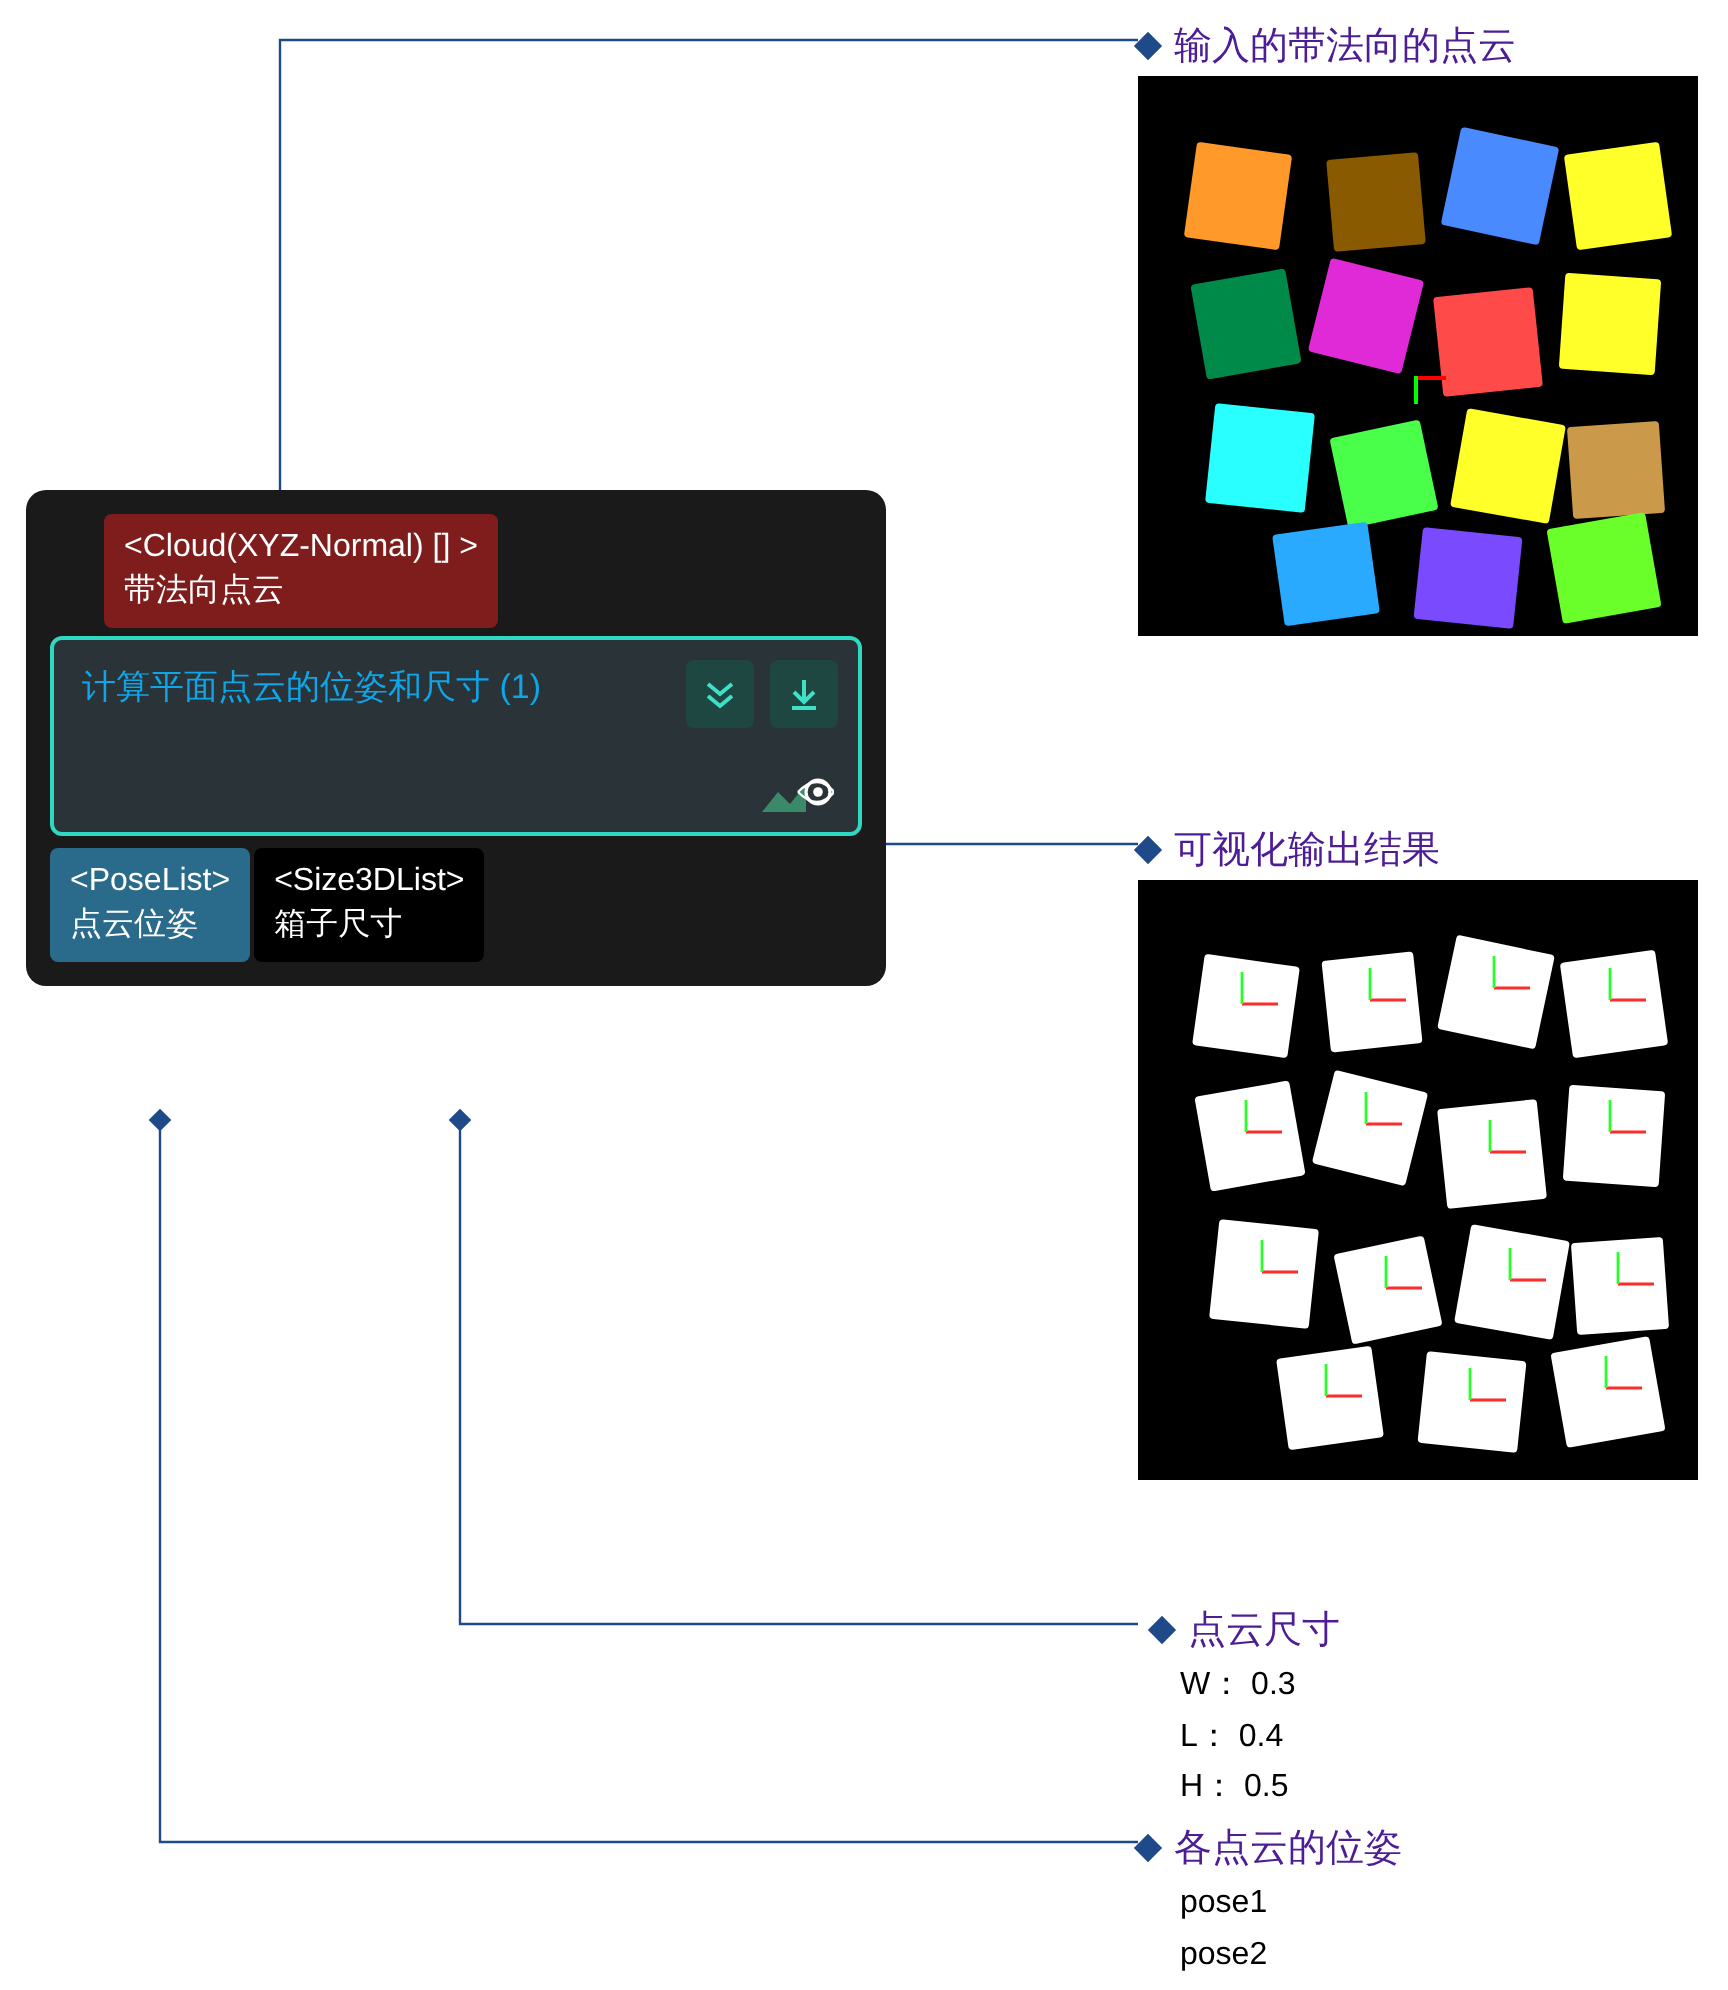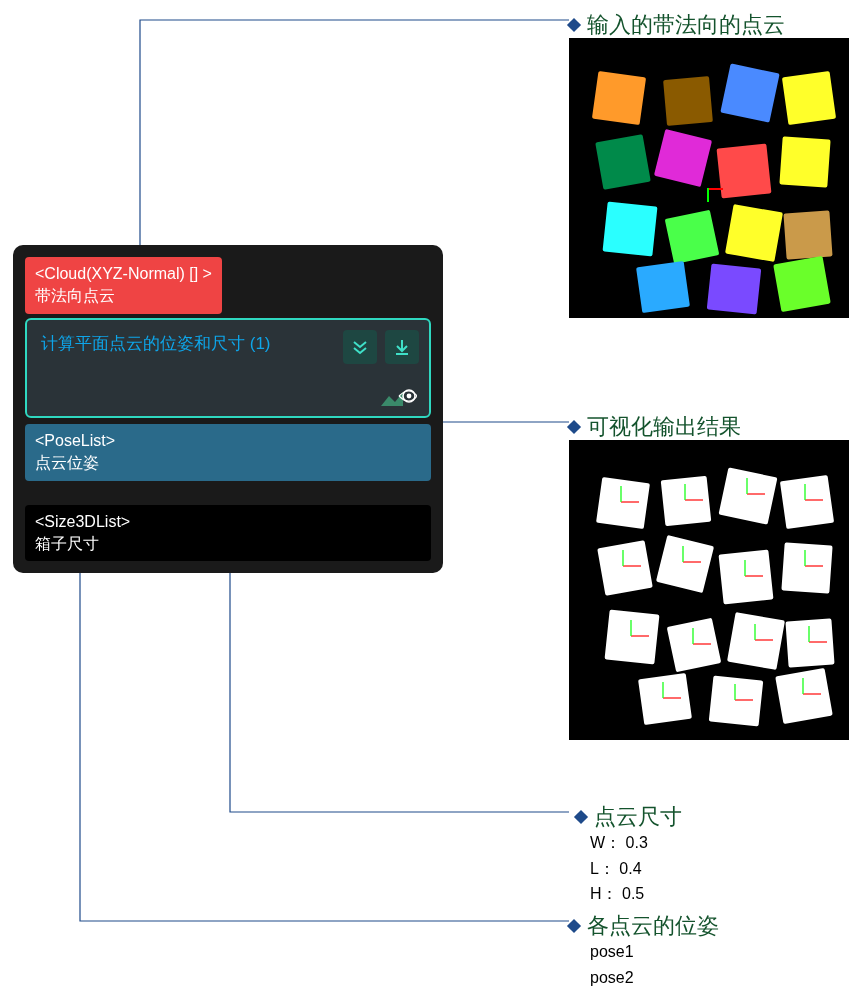--- a/index.html
+++ b/index.html
@@ -6,22 +6,22 @@
   body {
     font-family: "Microsoft YaHei", "PingFang SC", sans-serif;
     background: #fff;
     width: 864px;
     height: 995px;
     position: relative;
     overflow: hidden;
   }
   .annotation {
     position: absolute;
-    color: #14532d;
-    font-size: 22px;
+    color: #4c1d95;
+    font-size: 19px;
     display: flex;
     align-items: center;
   }
   .annotation .diamond {
     width: 10px; height: 10px;
     background: #1e4a8a;
     transform: rotate(45deg);
     margin-right: 8px;
     flex-shrink: 0;
   }
@@ -44,21 +44,22 @@
   }
   .port {
     border-radius: 4px;
     padding: 6px 10px;
     font-size: 16px;
     color: #fff;
     display: inline-block;
     line-height: 1.4;
   }
   .port-input {
-    background: #ef4444;
+    background: #7f1d1d;
+    margin-left: 27px;
   }
   .node-body {
     margin-top: 4px;
     border: 2px solid #2fd8c0;
     border-radius: 6px;
     background: #2a3338;
     padding: 12px 14px 8px 14px;
     position: relative;
     min-height: 100px;
   }
@@ -83,23 +84,22 @@
   }
   .eye-icon {
     position: absolute;
     right: 12px;
     bottom: 6px;
     display: flex;
     align-items: center;
   }
   .output-ports {
     display: flex;
-    gap: 24px;
+    gap: 2px;
     margin-top: 6px;
-    flex-direction: column;
   }
   .port-pose {
     background: #2a6a8a;
   }
   .port-size {
     background: #000000;
   }
 
   
   .preview {

